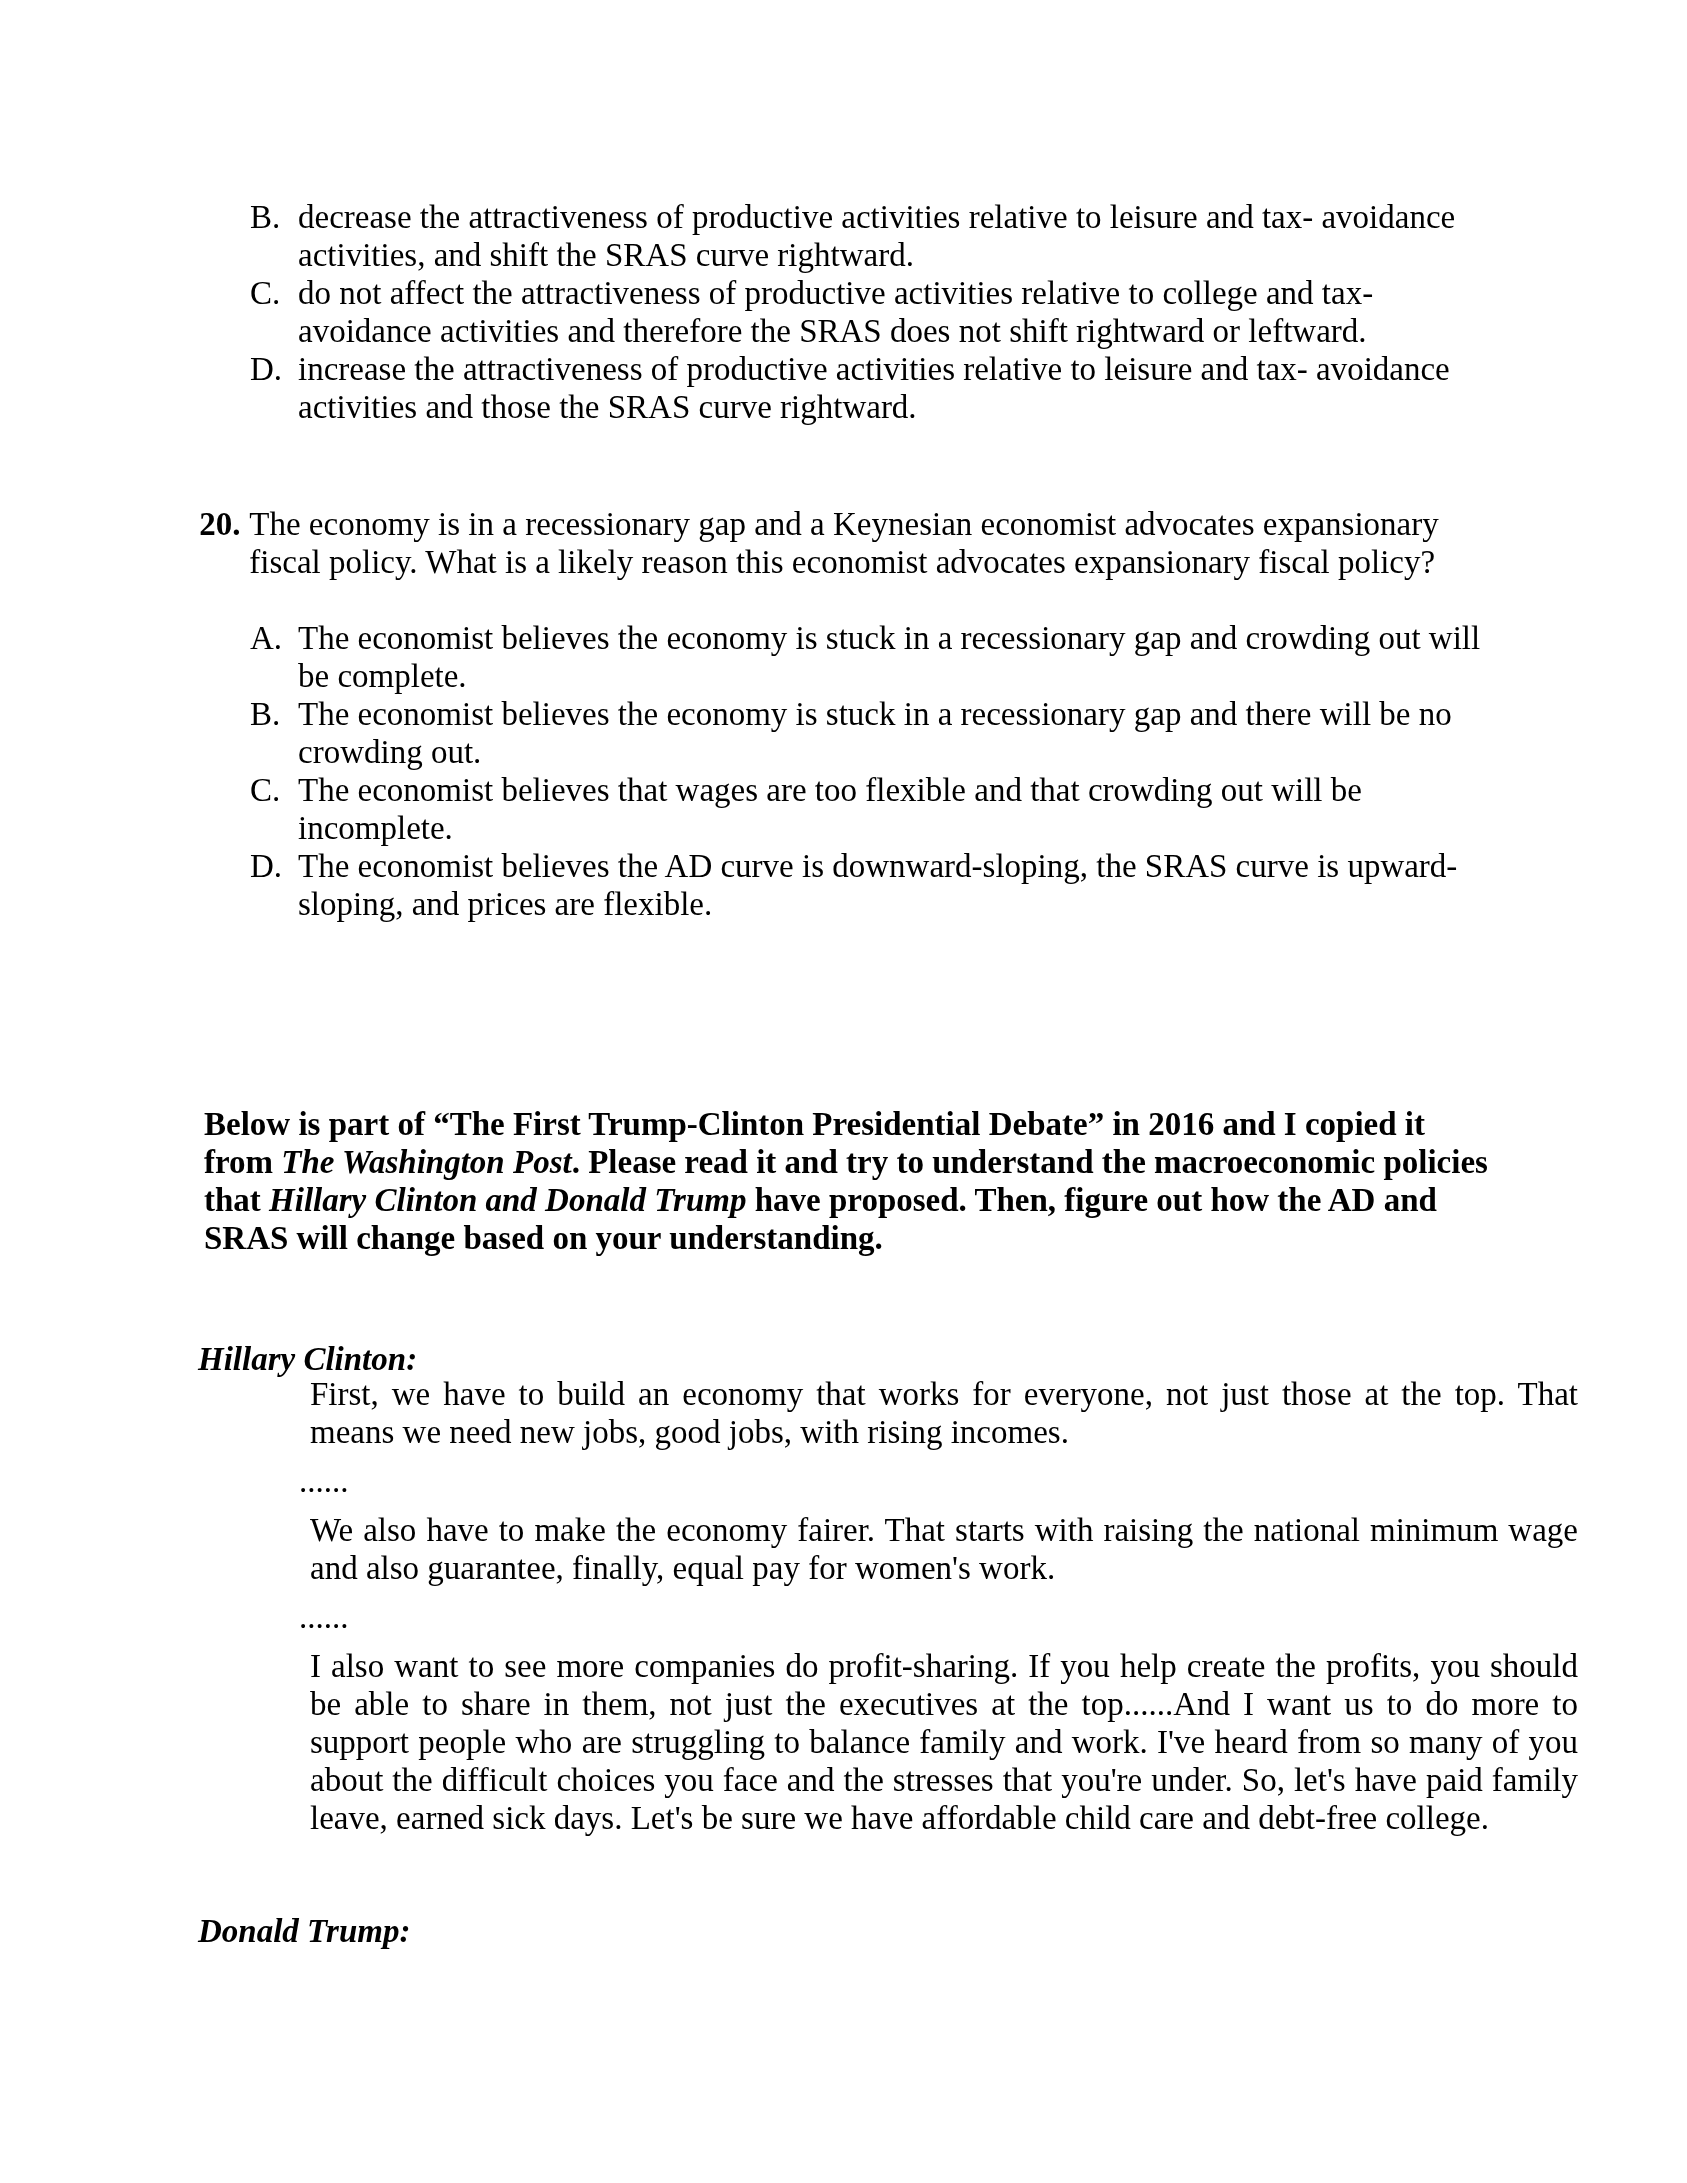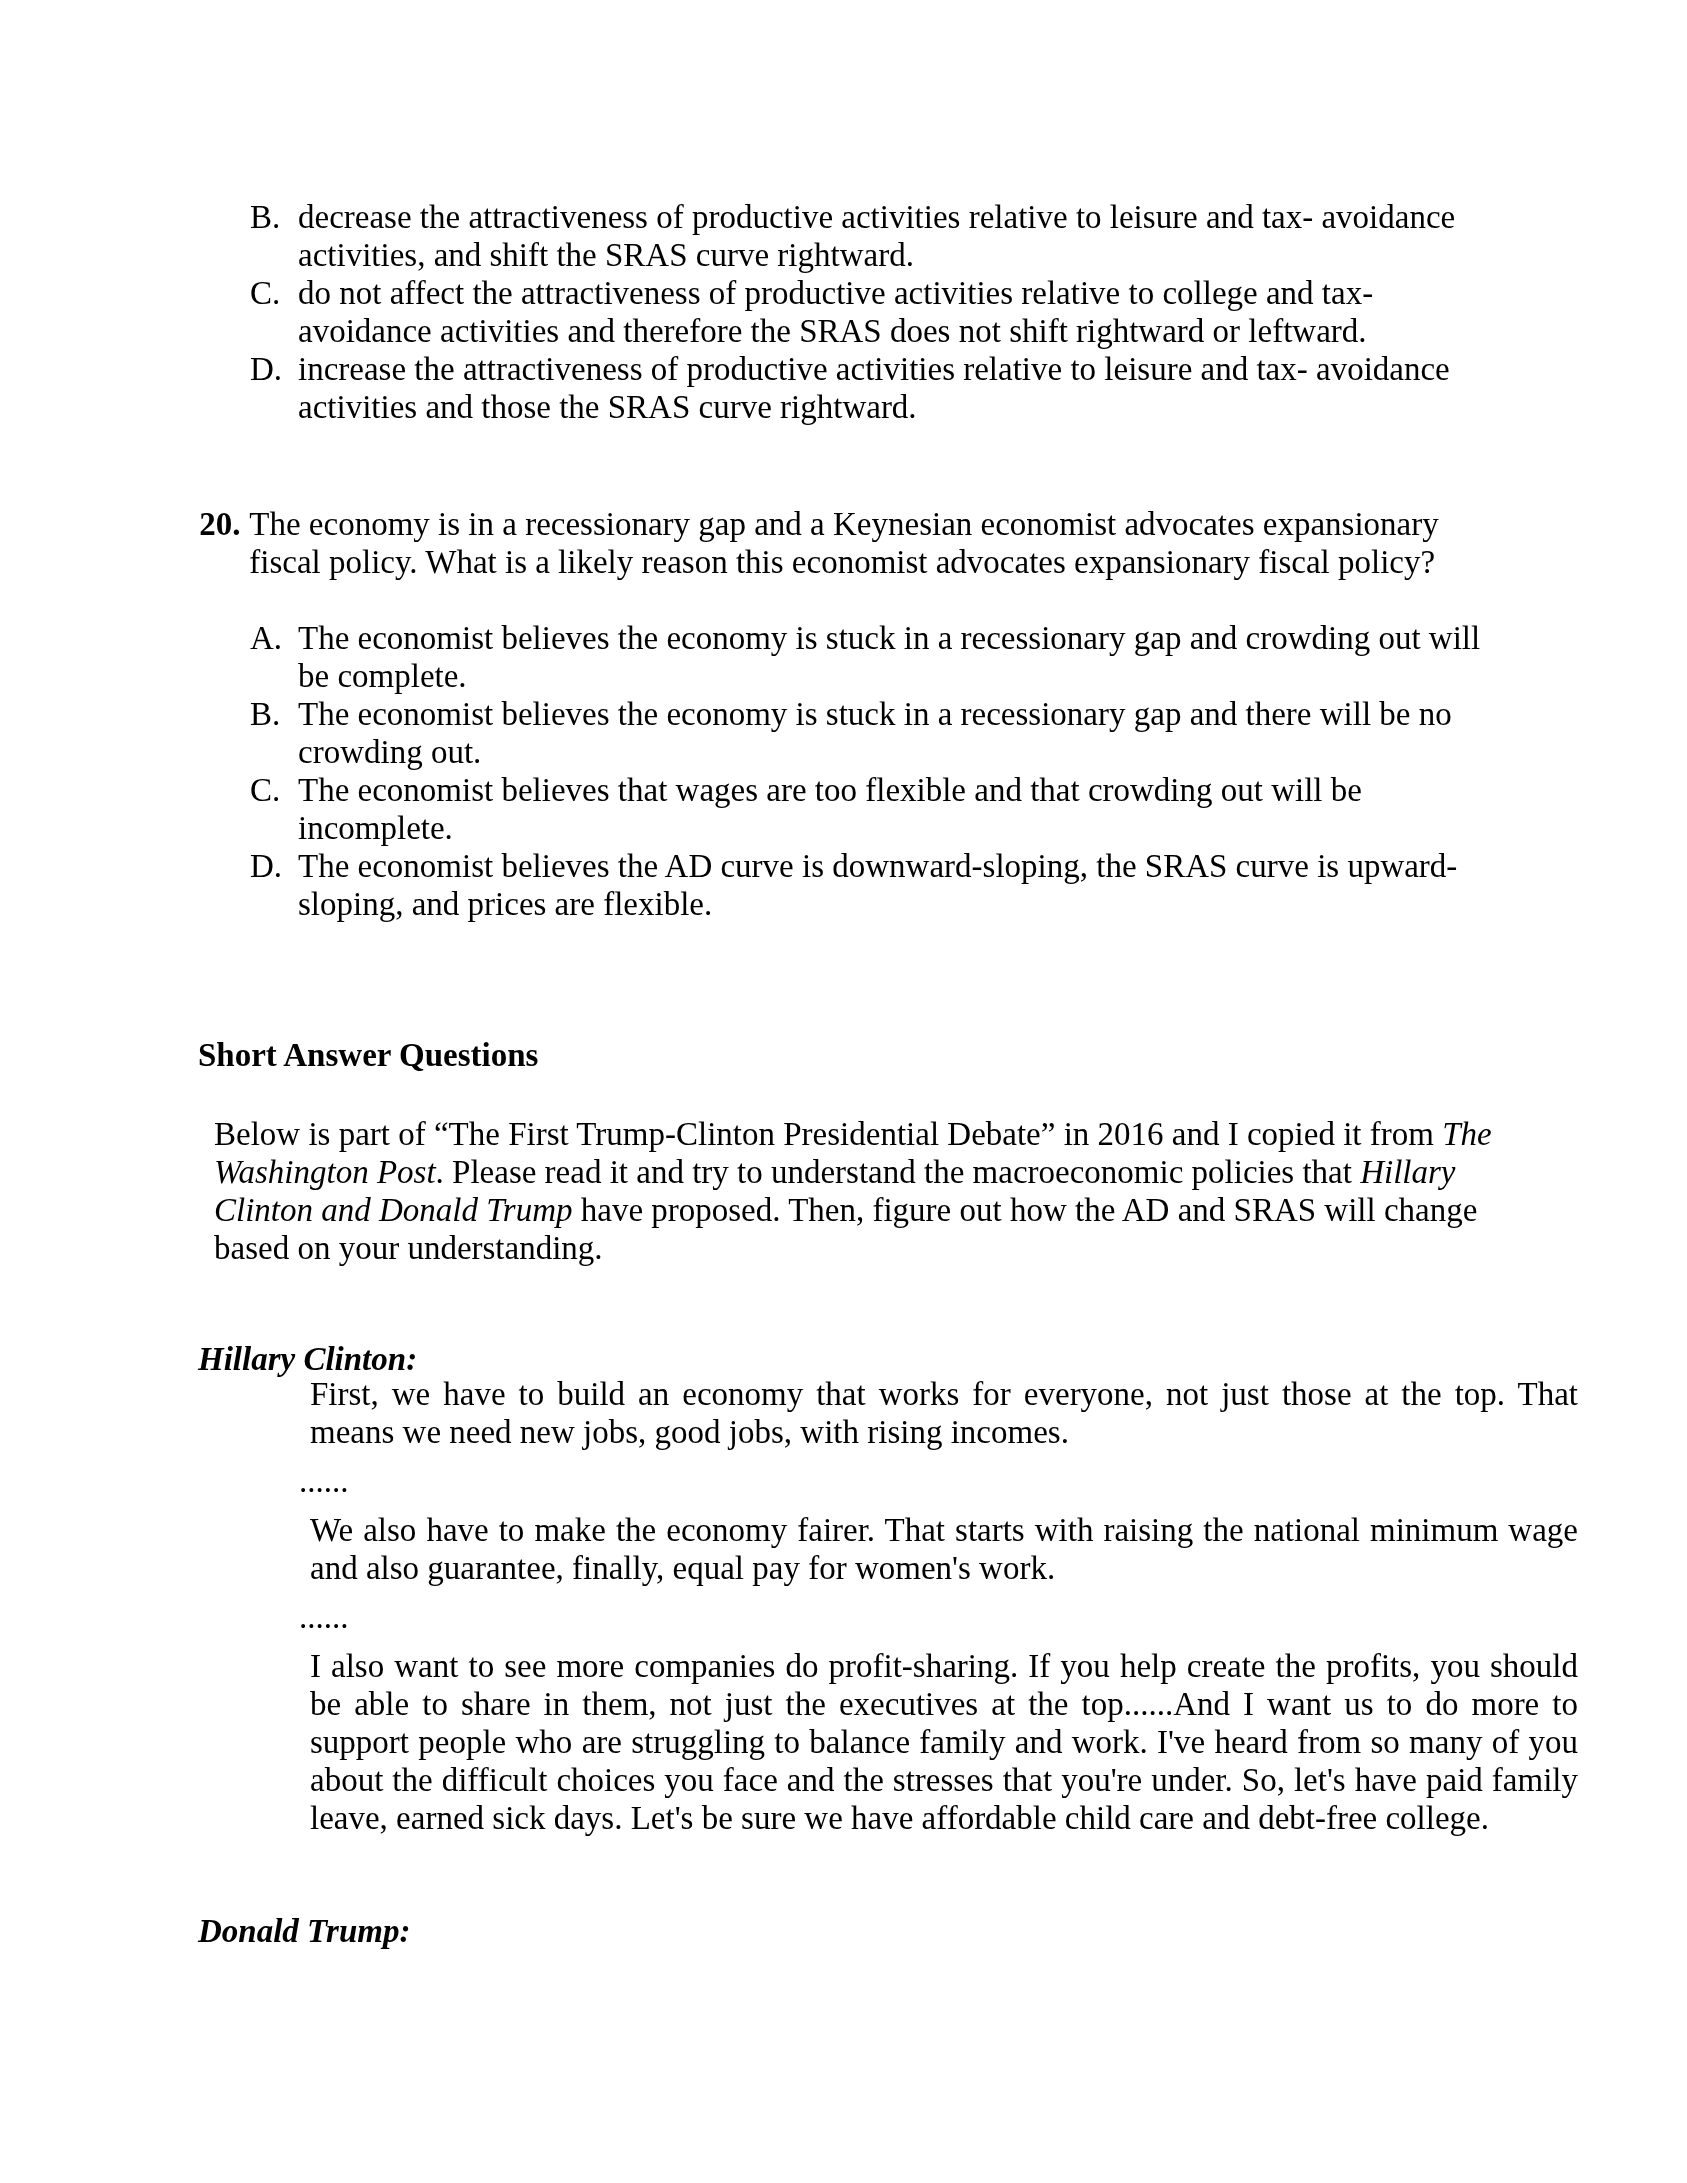--- a/index.html
+++ b/index.html
@@ -51,22 +51,22 @@
   }
   .bold-italic { font-weight: bold; font-style: italic; }
   .italic { font-style: italic; }
   .heading {
     margin: 0;
     font-size: 33px;
     line-height: 38px;
     font-weight: bold;
   }
   .intro-para {
-    margin: 16px;
-    font-weight: normal;
+    margin: 6px;
+    font-weight: bold;
   }
   
   .quote {
     padding-left: 101px;
   }
   .quote p {
     margin: 11px;
     text-align: justify;
   }
   .quote .dots {
@@ -111,21 +111,20 @@
         <span class="opt-label">C.</span>
         <span class="opt-text">The economist believes that wages are too flexible and that crowding out will be incomplete.</span>
       </div>
       <div class="opt">
         <span class="opt-label">D.</span>
         <span class="opt-text">The economist believes the AD curve is downward-sloping, the SRAS curve is upward-sloping, and prices are flexible.</span>
       </div>
     </div>
   </section>
 
-  <h2 class="abs heading" style="top:1036px">Short Answer Questions</h2>
 
   <p class="abs intro-para" style="top:1099px"><span>Below is part of “The First Trump-Clinton Presidential Debate” in 2016 and I copied it from </span><span class="italic">The Washington Post</span><span>. Please read it and try to understand the macroeconomic policies that </span><span class="italic">Hillary Clinton and Donald Trump</span><span> have proposed. Then, figure out how the AD and SRAS will change based on your understanding.</span></p>
 
   <h3 class="abs heading bold-italic" style="top:1340px">Hillary Clinton:</h3>
 
   <section class="abs quote" style="top:1364px">
     <p>First, we have to build an economy that works for everyone, not just those at the top. That means we need new jobs, good jobs, with rising incomes.</p>
     <div class="dots">......</div>
     <p>We also have to make the economy fairer. That starts with raising the national minimum wage and also guarantee, finally, equal pay for women's work.</p>
     <div class="dots">......</div>

